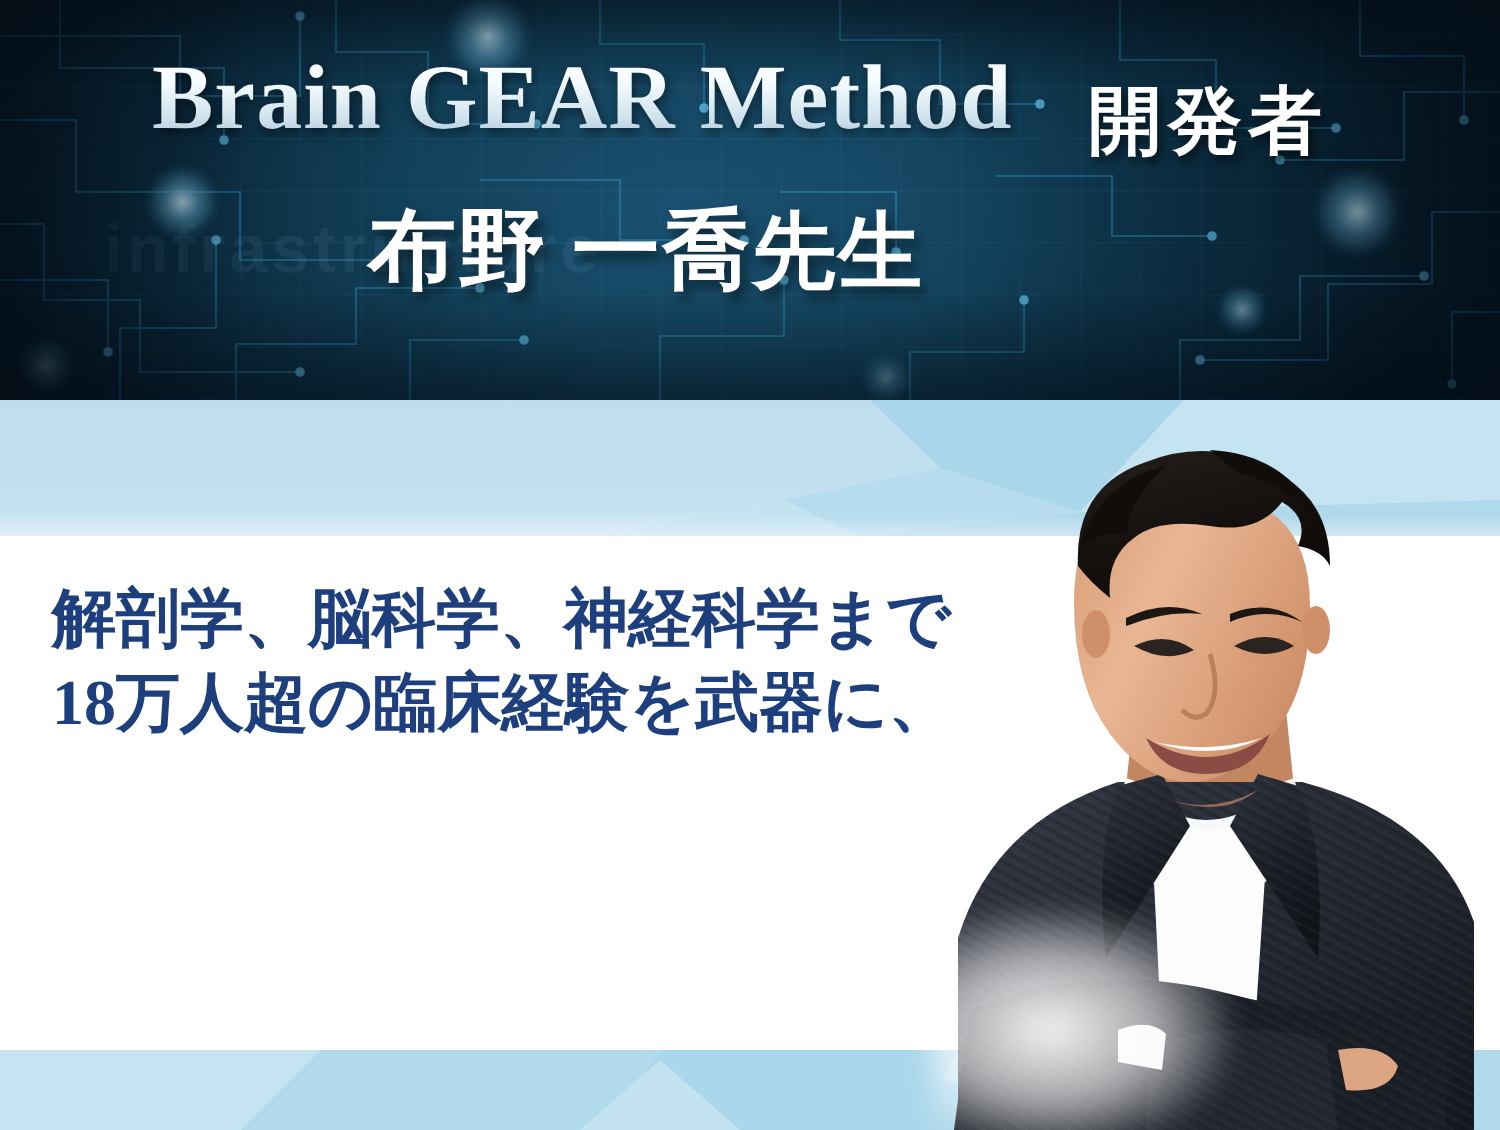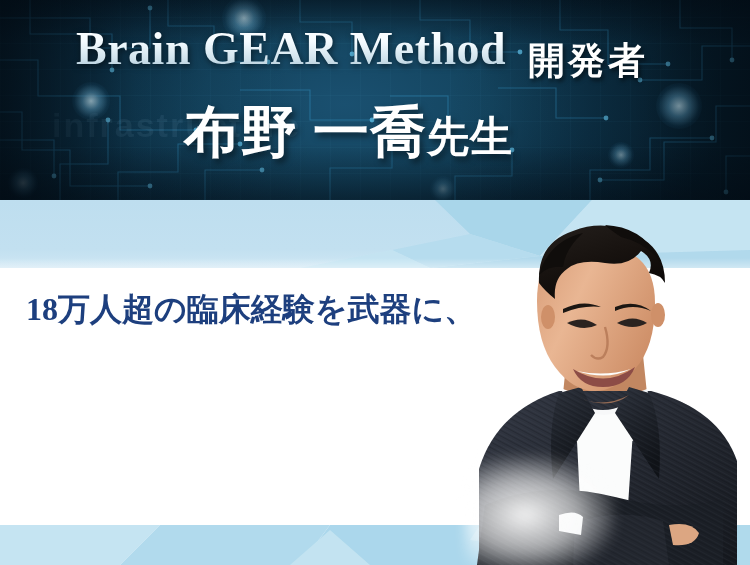--- a/index.html
+++ b/index.html
@@ -82,36 +82,36 @@
     position: absolute;
     left: 199px; top: 70px;
     font-size: 17px;
     letter-spacing: 3px;
     color: #eef7fc;
     text-shadow: 0 1px 3px rgba(0,0,0,0.6);
     white-space: nowrap;
   }
   .dev-badge {
     position: absolute;
-    left: 528px; top: 36px;
+    left: 544px; top: 36px;
     font-size: 37px;
     font-weight: bold;
     letter-spacing: 3px;
     color: #ffffff;
     text-shadow: 2px 3px 4px rgba(0,0,0,0.55);
     white-space: nowrap;
   }
   .person-name {
     position: absolute;
     left: 184px; top: 104px;
     white-space: nowrap;
     line-height: 1;
   }
   .person-name .n1 {
-    font-size: 56px;
+    font-size: 44px;
     font-weight: bold;
     letter-spacing: 1px;
     color: #ffffff;
     text-shadow: 3px 4px 6px rgba(0,0,0,0.5);
   }
   .person-name .n2 {
     font-size: 42px;
     font-weight: bold;
     letter-spacing: 1px;
     color: #ffffff;
@@ -365,16 +365,17 @@
         <path d="M118 164 q32 20 62 -2 q-8 20 -32 20 q-22 0 -30 -18 z" fill="#8c4c46"></path>
         <path d="M122 166 q30 10 54 -2 q-26 8 -54 2 z" fill="#fdfdfb"></path>
 
         <path d="M122 192 q26 12 52 -2 q-20 16 -52 2 z" fill="#c2845f" opacity="0.7"></path>
       </g>
     </svg>
     <div class="glowhalo"></div>
   </div>
 
   <div class="body-copy">
+    <div class="line">解剖学、脳科学、神経科学まで</div>
     <div class="line">18万人超の臨床経験を武器に、</div>
   </div>
 
 </div>
 
 </body></html>

